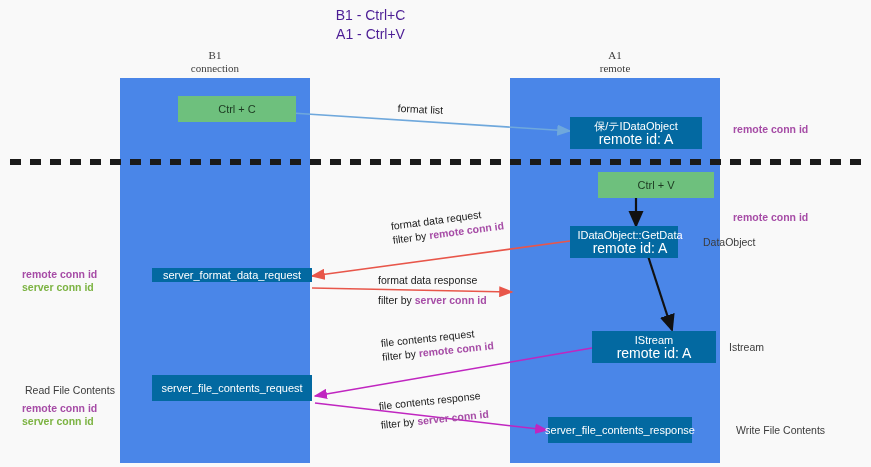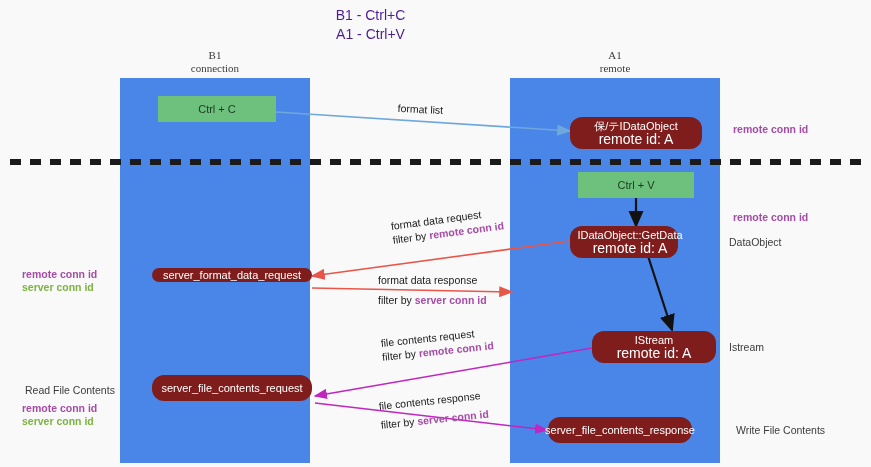--- a/index.html
+++ b/index.html
@@ -51,22 +51,22 @@
     display: flex;
     flex-direction: column;
     align-items: center;
     justify-content: center;
     color: #ffffff;
     font-size: 11px;
     line-height: 13px;
     text-align: center;
     padding: 2px 4px;
   }
-  .box-orange { background: #7f1d1d; border-radius: 12px; }
-  .box-green  { background: #6ec07d; color: #1d3a22; }
+  .box-orange { background: #0369a1; }
+  .box-green  { background: #6ec07d; color: #1d3a22; margin-left: 20px; }
   .box .l2 { font-size: 14px; }
 
   .sidelabel {
     position: absolute;
     font-size: 10.5px;
     line-height: 13px;
     white-space: nowrap;
   }
   .c-purple { color: #a64ca6; font-weight: bold; }
   .c-green  { color: #7cb342; font-weight: bold; }
@@ -188,21 +188,21 @@
 
   <div class="arrowlabel" style="left:378px; top:399px; transform:rotate(-6deg);">
     <div>file contents response</div>
     <div style="margin-top:5px;"><span>filter by </span><span class="hl-purple">server conn id</span></div>
   </div>
 
   <div class="sidelabel c-purple" style="left:733px; top:123px;">remote conn id</div>
 
   <div class="sidelabel c-purple" style="left:733px; top:211px;">remote conn id</div>
 
-  <div class="sidelabel c-dark" style="left:729px; top:236px;text-align:center;">DataObject</div>
+  <div class="sidelabel c-dark" style="left:703px; top:236px;text-align:center;">DataObject</div>
 
   <div class="sidelabel c-dark" style="left:729px; top:341px;">Istream</div>
 
   <div class="sidelabel c-dark" style="left:736px; top:424px;">Write File Contents</div>
 
   <div class="sidelabel c-purple" style="left:22px; top:268px;">remote conn id</div>
   <div class="sidelabel c-green" style="left:22px; top:281px;">server conn id</div>
 
   <div class="sidelabel c-dark" style="left:25px; top:384px;">Read File Contents</div>
   <div class="sidelabel c-purple" style="left:22px; top:402px;">remote conn id</div>

